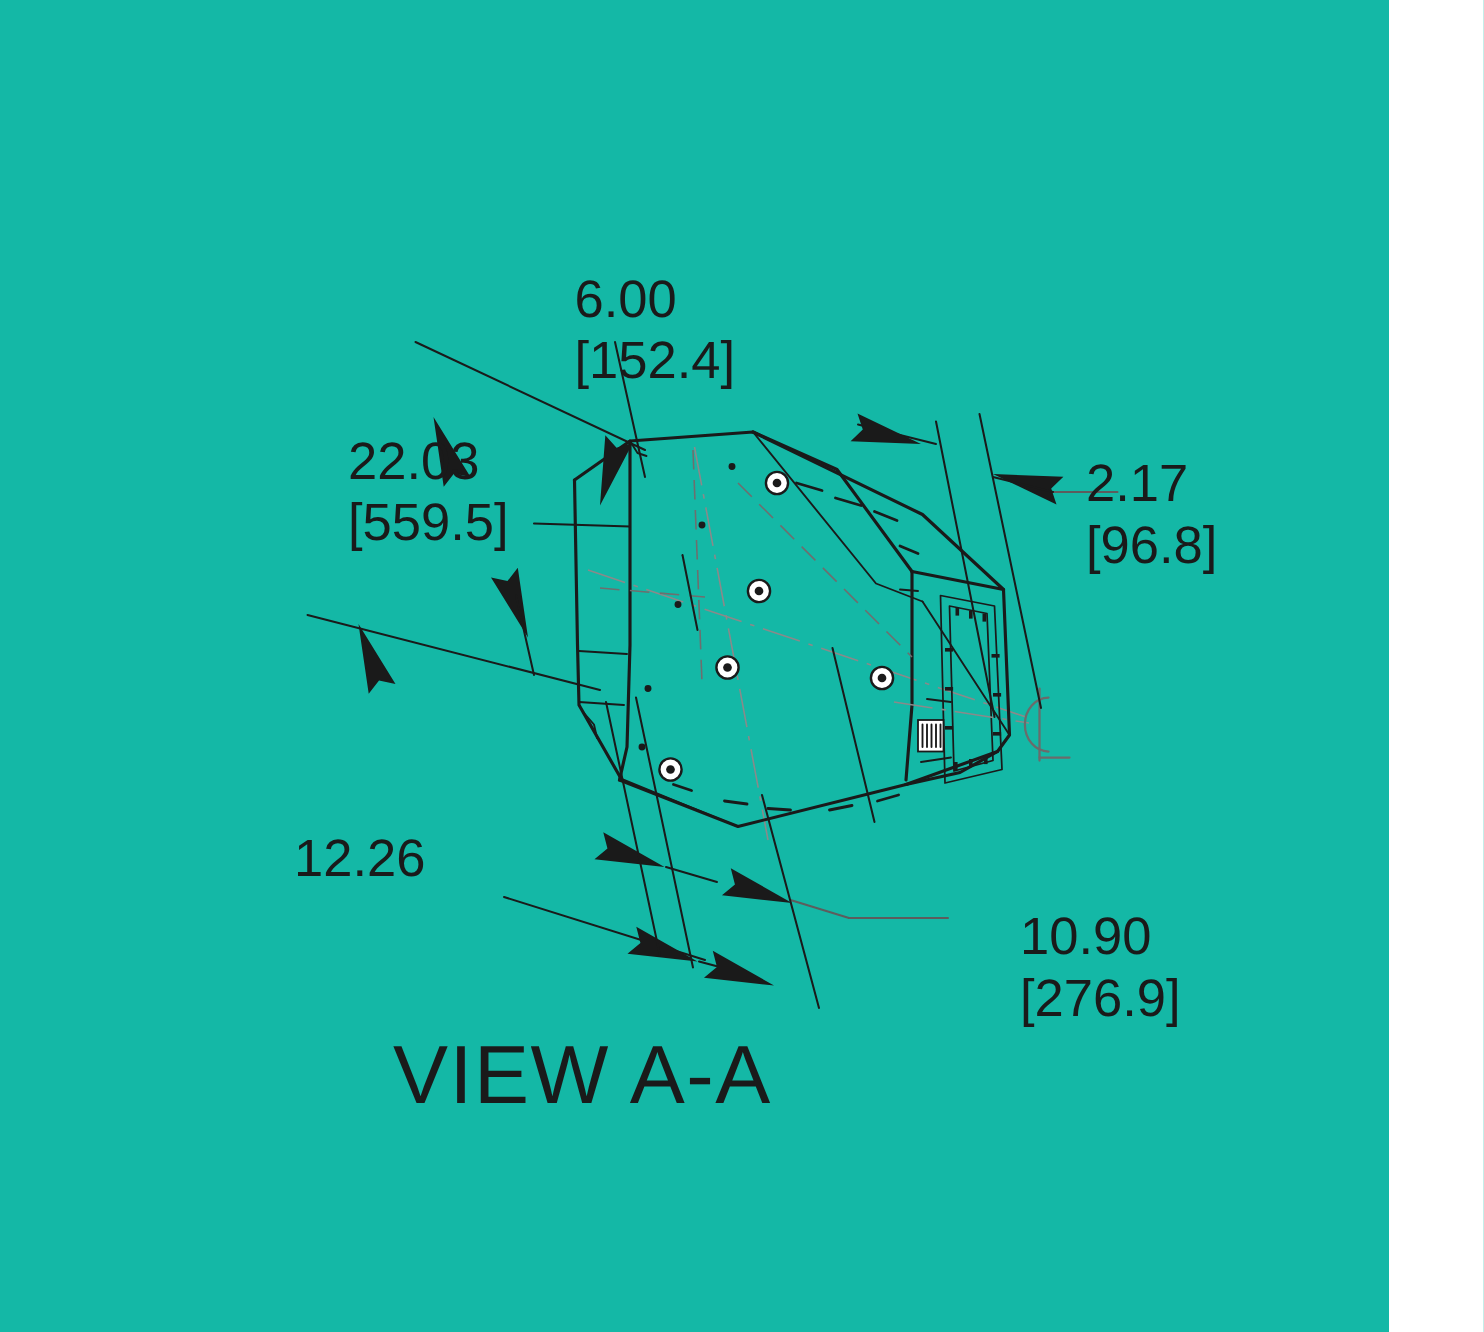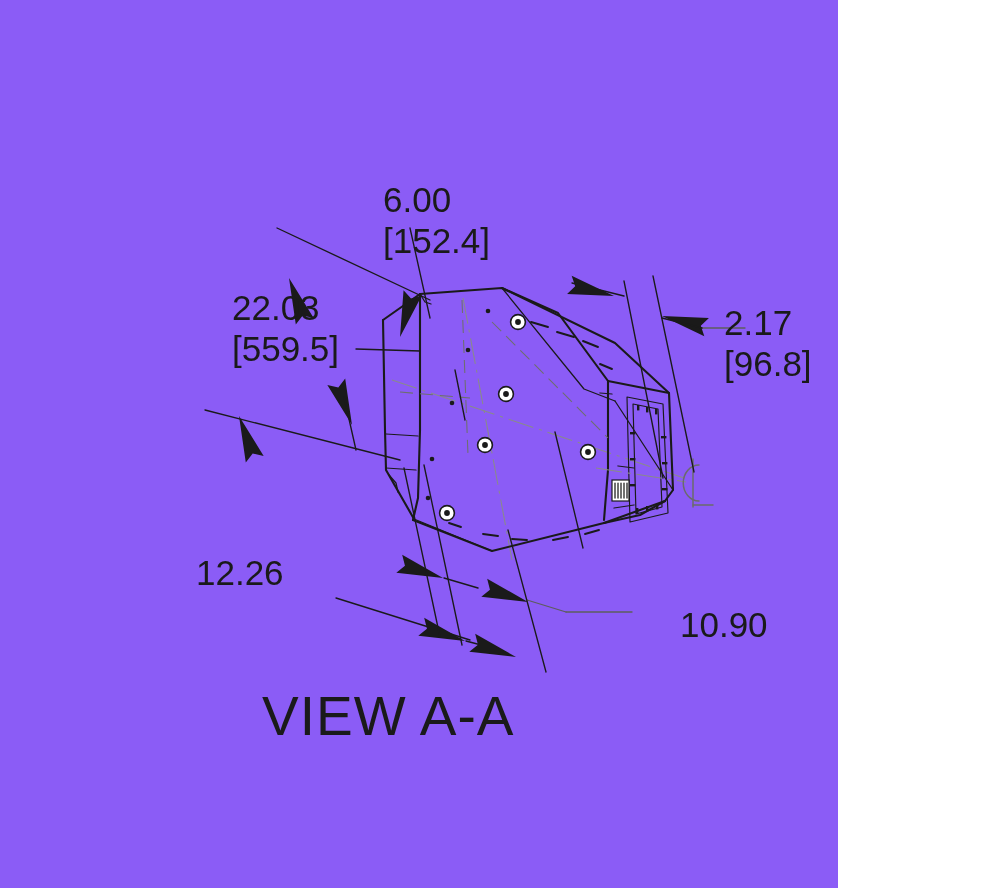--- a/index.html
+++ b/index.html
@@ -10,23 +10,23 @@
   }
   body {
     width: 989px;
     height: 888px;
     font-family: "Liberation Sans", sans-serif;
     color: #1a1a1a;
     overflow: hidden;
   }
   #drawing-root {
     position: relative;
-    width: 838px;
+    width: 926px;
     height: 888px;
-    background: #8b5cf6;
+    background: #14b8a6;
   }
   svg#drawing-canvas {
     position: absolute;
     left: 0;
     top: 0;
     width: 989px;
     height: 888px;
     display: block;
   }
   
@@ -284,17 +284,18 @@
     <span>2.17</span>
     <span class="mm">[96.8]</span>
   </div>
 
   <div class="dim-text" style="left:196px; top:553px;">
     <span>12.26</span>
   </div>
 
   <div class="dim-text" style="left:680px; top:605px;">
     <span>10.90</span>
+    <span class="mm">[276.9]</span>
   </div>
 
   <div id="view-title" style="left:262px; top:684px;">VIEW A-A</div>
 
 </div>
 
 </body></html>

